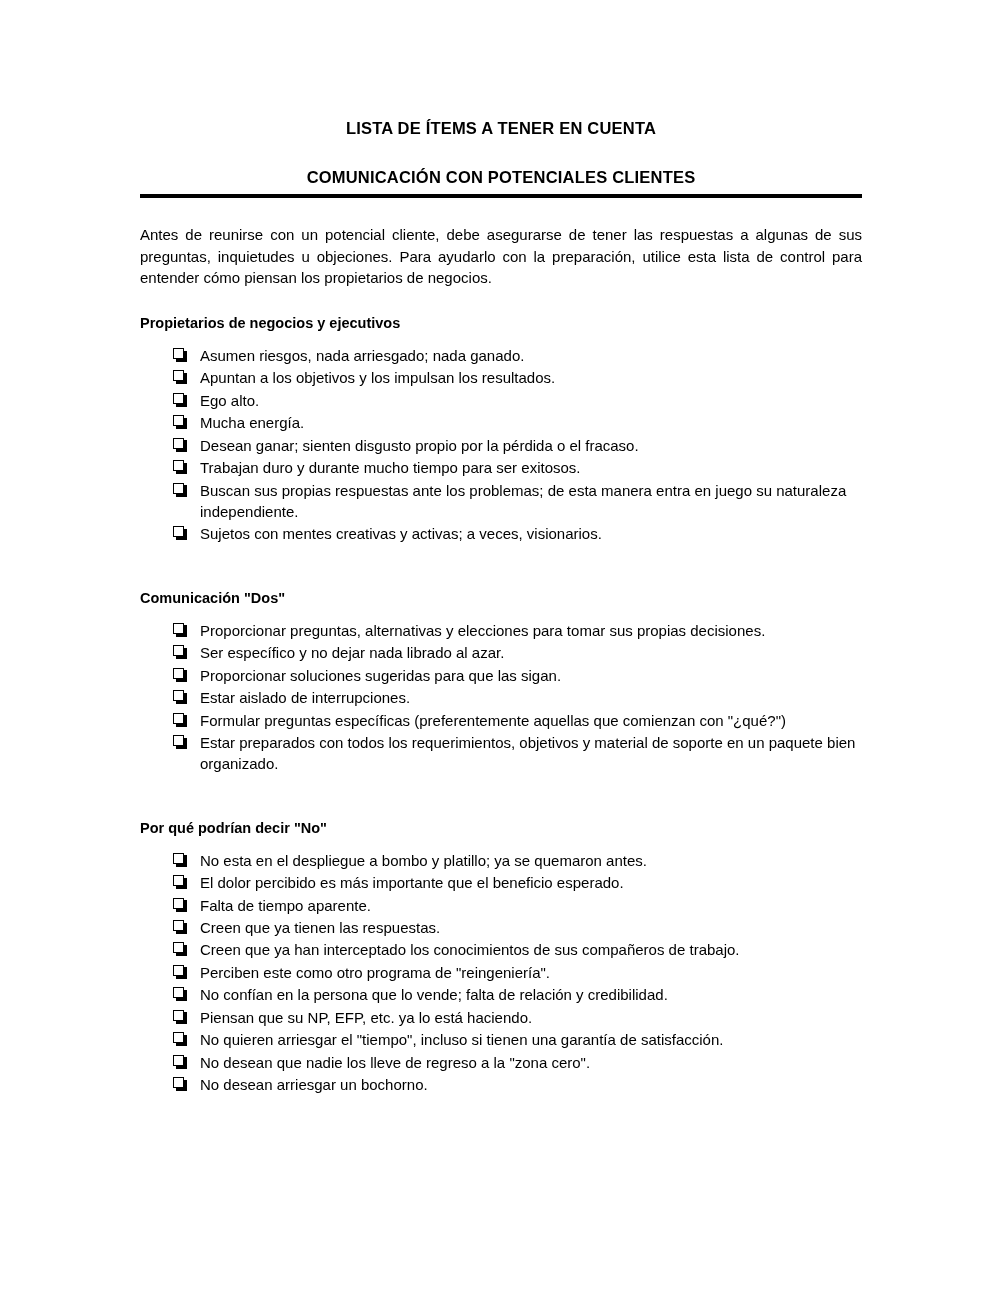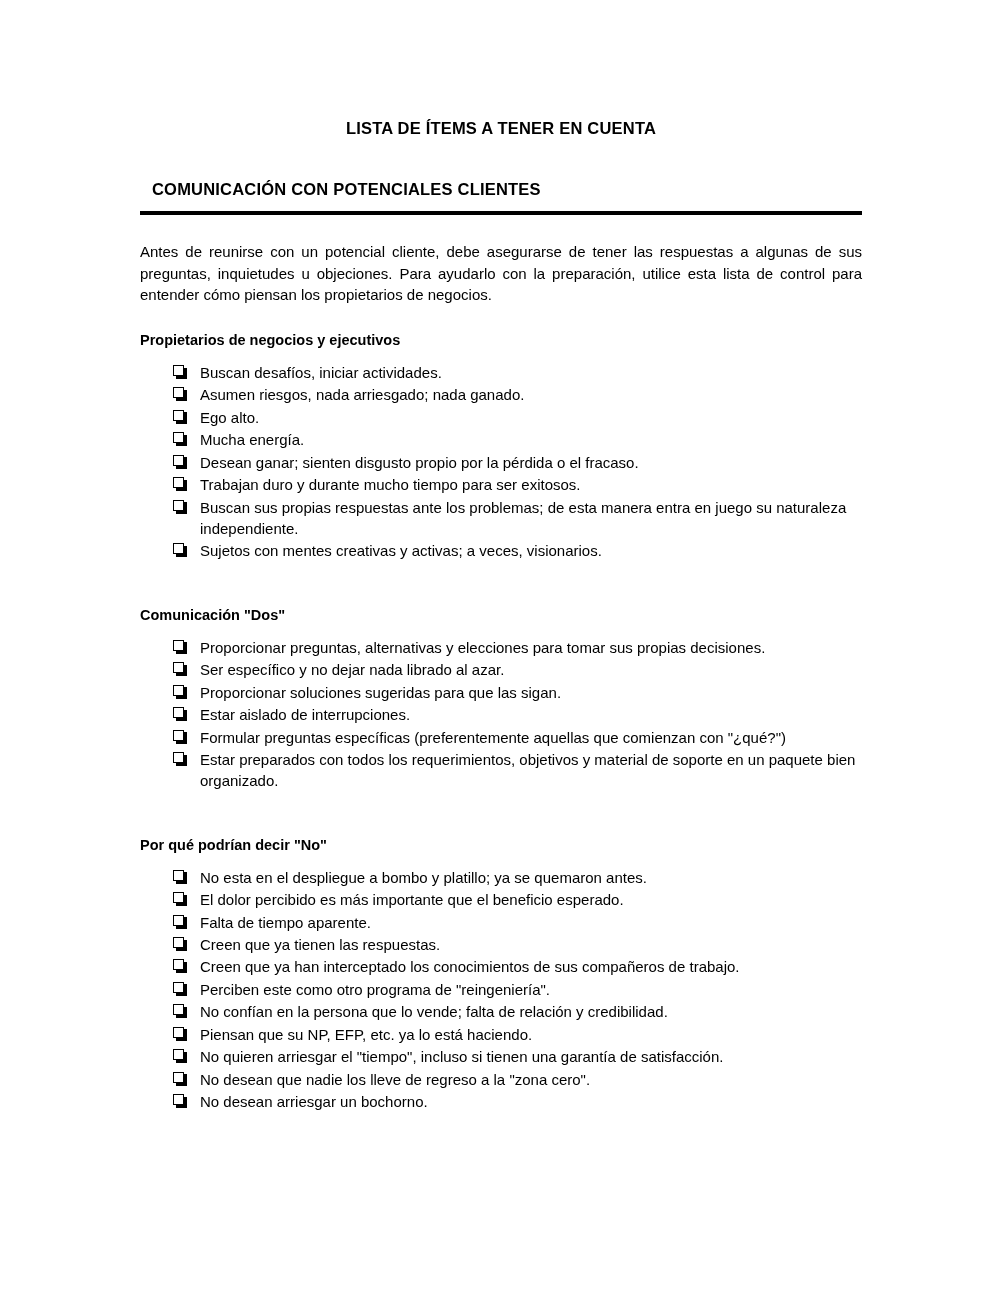--- a/index.html
+++ b/index.html
@@ -34,24 +34,25 @@
   .title-main {
     text-align: center;
     font-size: 16.5px;
     font-weight: bold;
     letter-spacing: 0.2px;
     margin: 0;
     padding-top: 118px;
     line-height: 1.25;
   }
   .title-sub {
+    text-align: center;
     font-size: 16.5px;
     font-weight: bold;
     letter-spacing: 0.2px;
-    margin: 12px;
+    margin: 0;
     padding-top: 28px;
     line-height: 1.25;
   }
   .rule {
     margin-top: 7px;
     height: 4px;
     background: #000;
     width: 722px;
   }
 
@@ -136,28 +137,28 @@
     <p class="intro">Antes de reunirse con un potencial cliente, debe asegurarse de tener las respuestas a algunas de sus preguntas, inquietudes u objeciones. Para ayudarlo con la preparación, utilice esta lista de control para entender cómo piensan los propietarios de negocios.</p>
 
     <div id="sections-container">
         <div class="section-heading">Propietarios de negocios y ejecutivos</div>
         <ul class="checklist">
           <li class="check-item">
             <span class="checkbox-icon">
               <span class="cb-shadow"></span>
               <span class="cb-box"></span>
             </span>
-            <span class="check-text">Buscan desafíos, iniciar actividades.</span>
-          </li>
-          <li class="check-item">
-            <span class="checkbox-icon">
-              <span class="cb-shadow"></span>
-              <span class="cb-box"></span>
-            </span>
             <span class="check-text">Asumen riesgos, nada arriesgado; nada ganado.</span>
+          </li>
+          <li class="check-item">
+            <span class="checkbox-icon">
+              <span class="cb-shadow"></span>
+              <span class="cb-box"></span>
+            </span>
+            <span class="check-text">Apuntan a los objetivos y los impulsan los resultados.</span>
           </li>
           <li class="check-item">
             <span class="checkbox-icon">
               <span class="cb-shadow"></span>
               <span class="cb-box"></span>
             </span>
             <span class="check-text">Ego alto.</span>
           </li>
           <li class="check-item">
             <span class="checkbox-icon">

